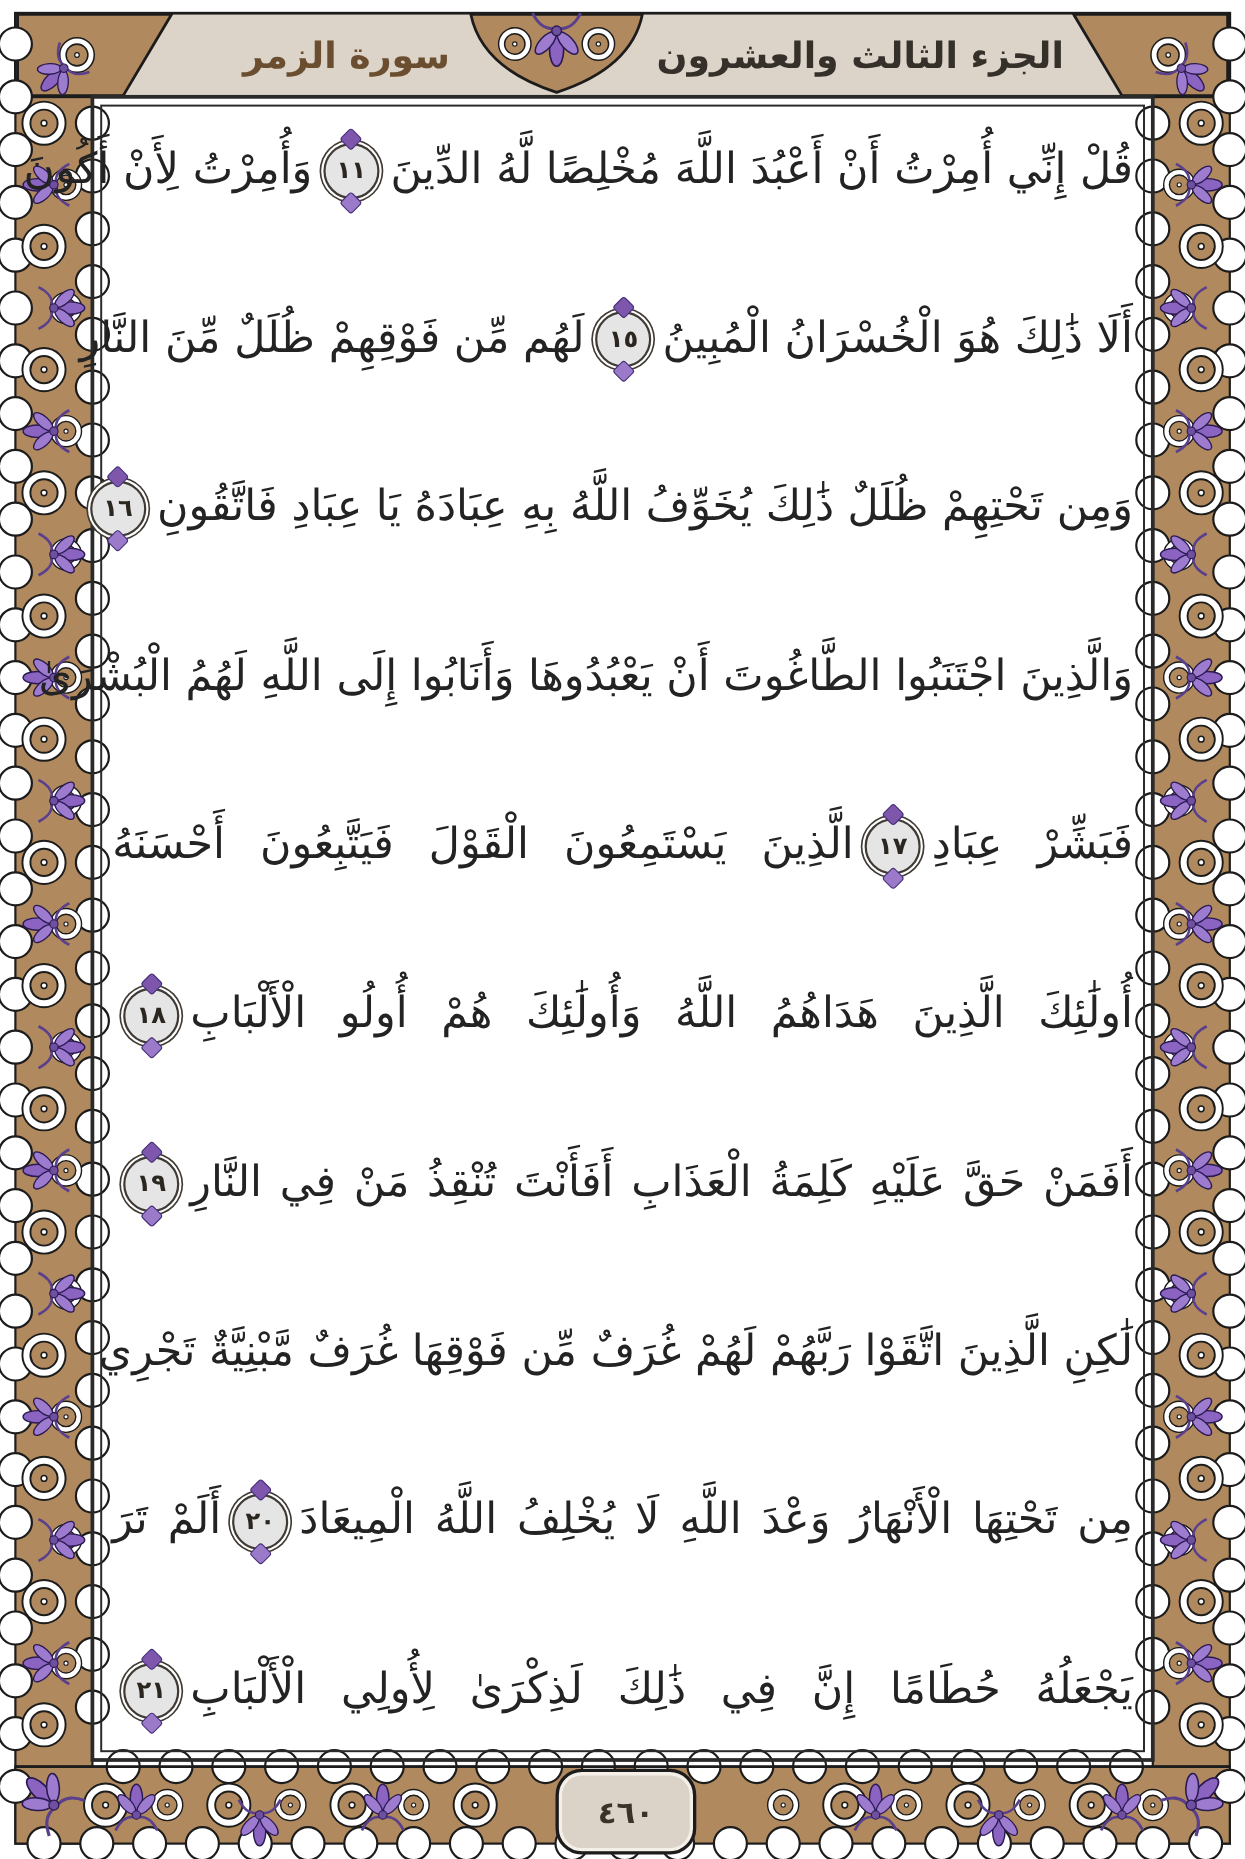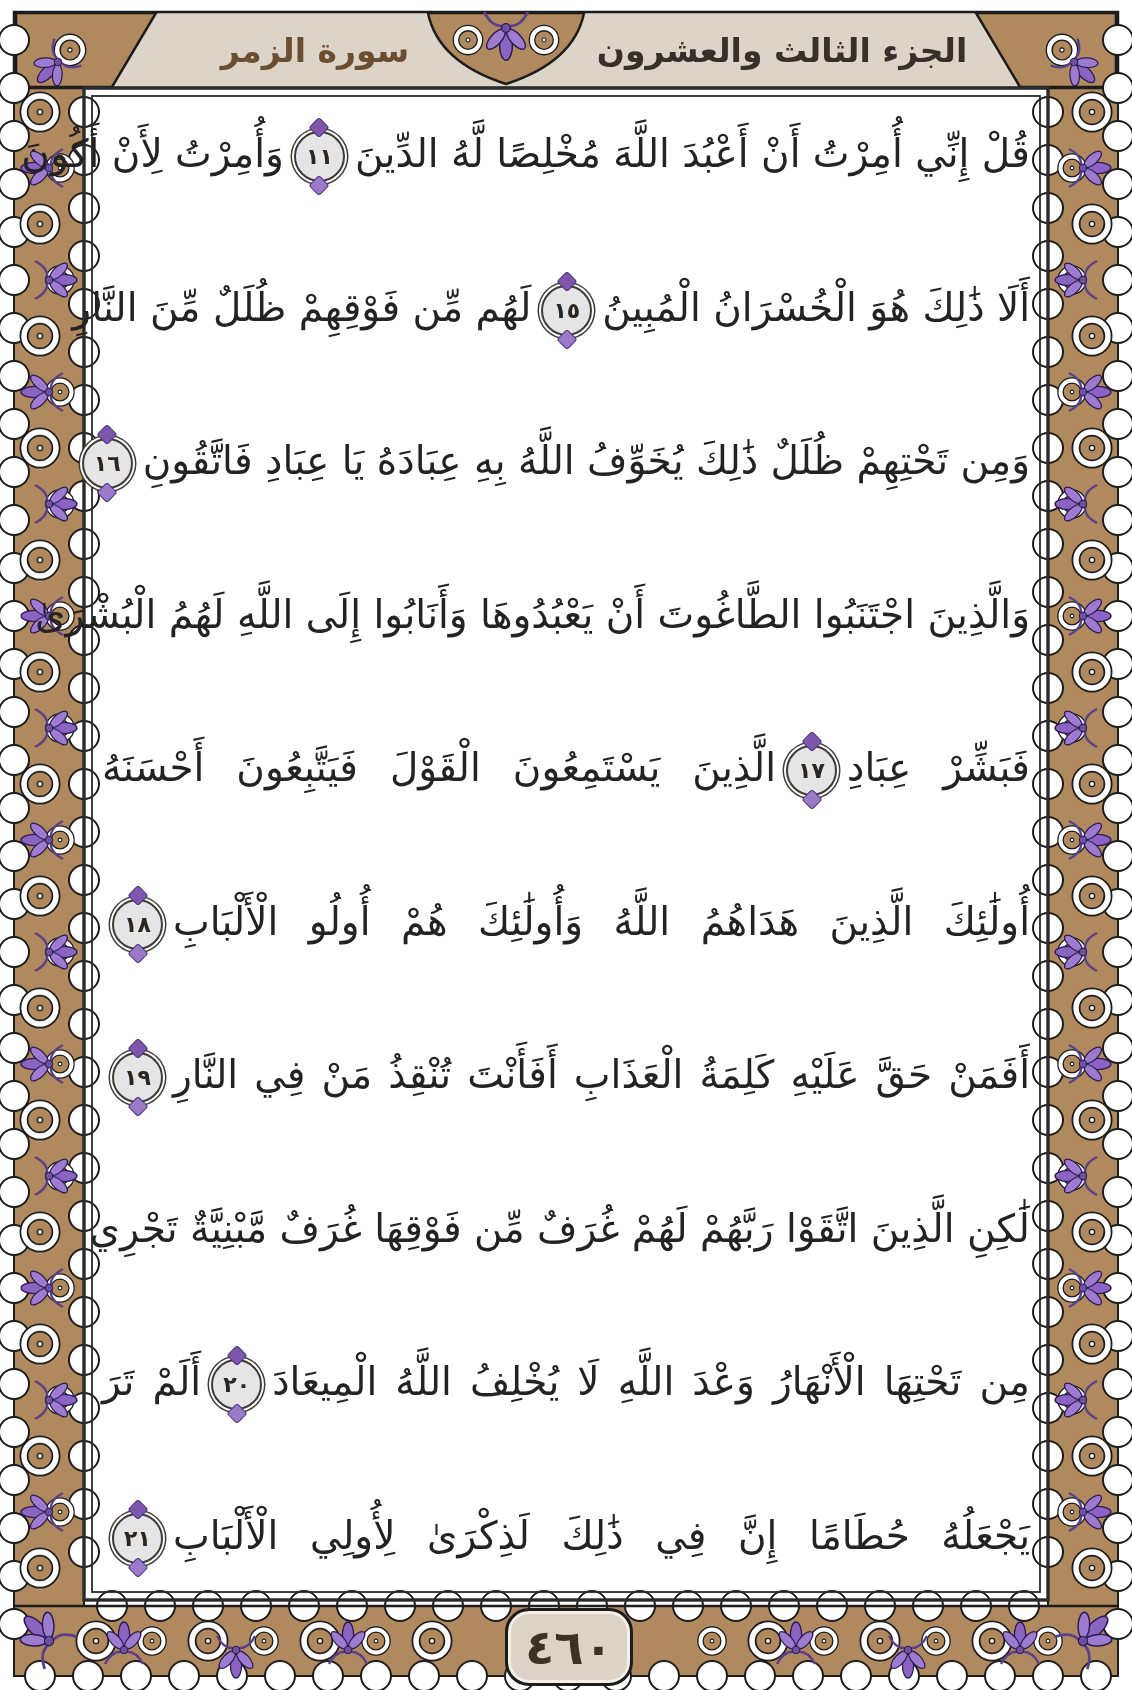--- a/index.html
+++ b/index.html
@@ -48,21 +48,21 @@
   }
   .ayah::before{ top:-13px;}
   .ayah::after{ bottom:-13px; background:#9b7bc9;}
 
   
   .page-number-cartouche{
     position:absolute; left:505px; top:1608px; width:122px; height:72px;
     background:#dcd3c8; border:3px solid #1c1c1c; border-radius:24px;
     box-shadow:inset 0 0 0 3px #f4efe8;
     display:flex; align-items:center; justify-content:center;
-    font-size:48px; font-weight:bold; color:#3a3428;
+    font-size:28px; font-weight:bold; color:#3a3428;
   }
 </style>
 </head>
 <body>
 
 <div class="page">
 
   <svg class="border-svg" viewBox="0 0 1132 1690" xmlns="http://www.w3.org/2000/svg">
     <defs>
       <g id="m-scallop">

